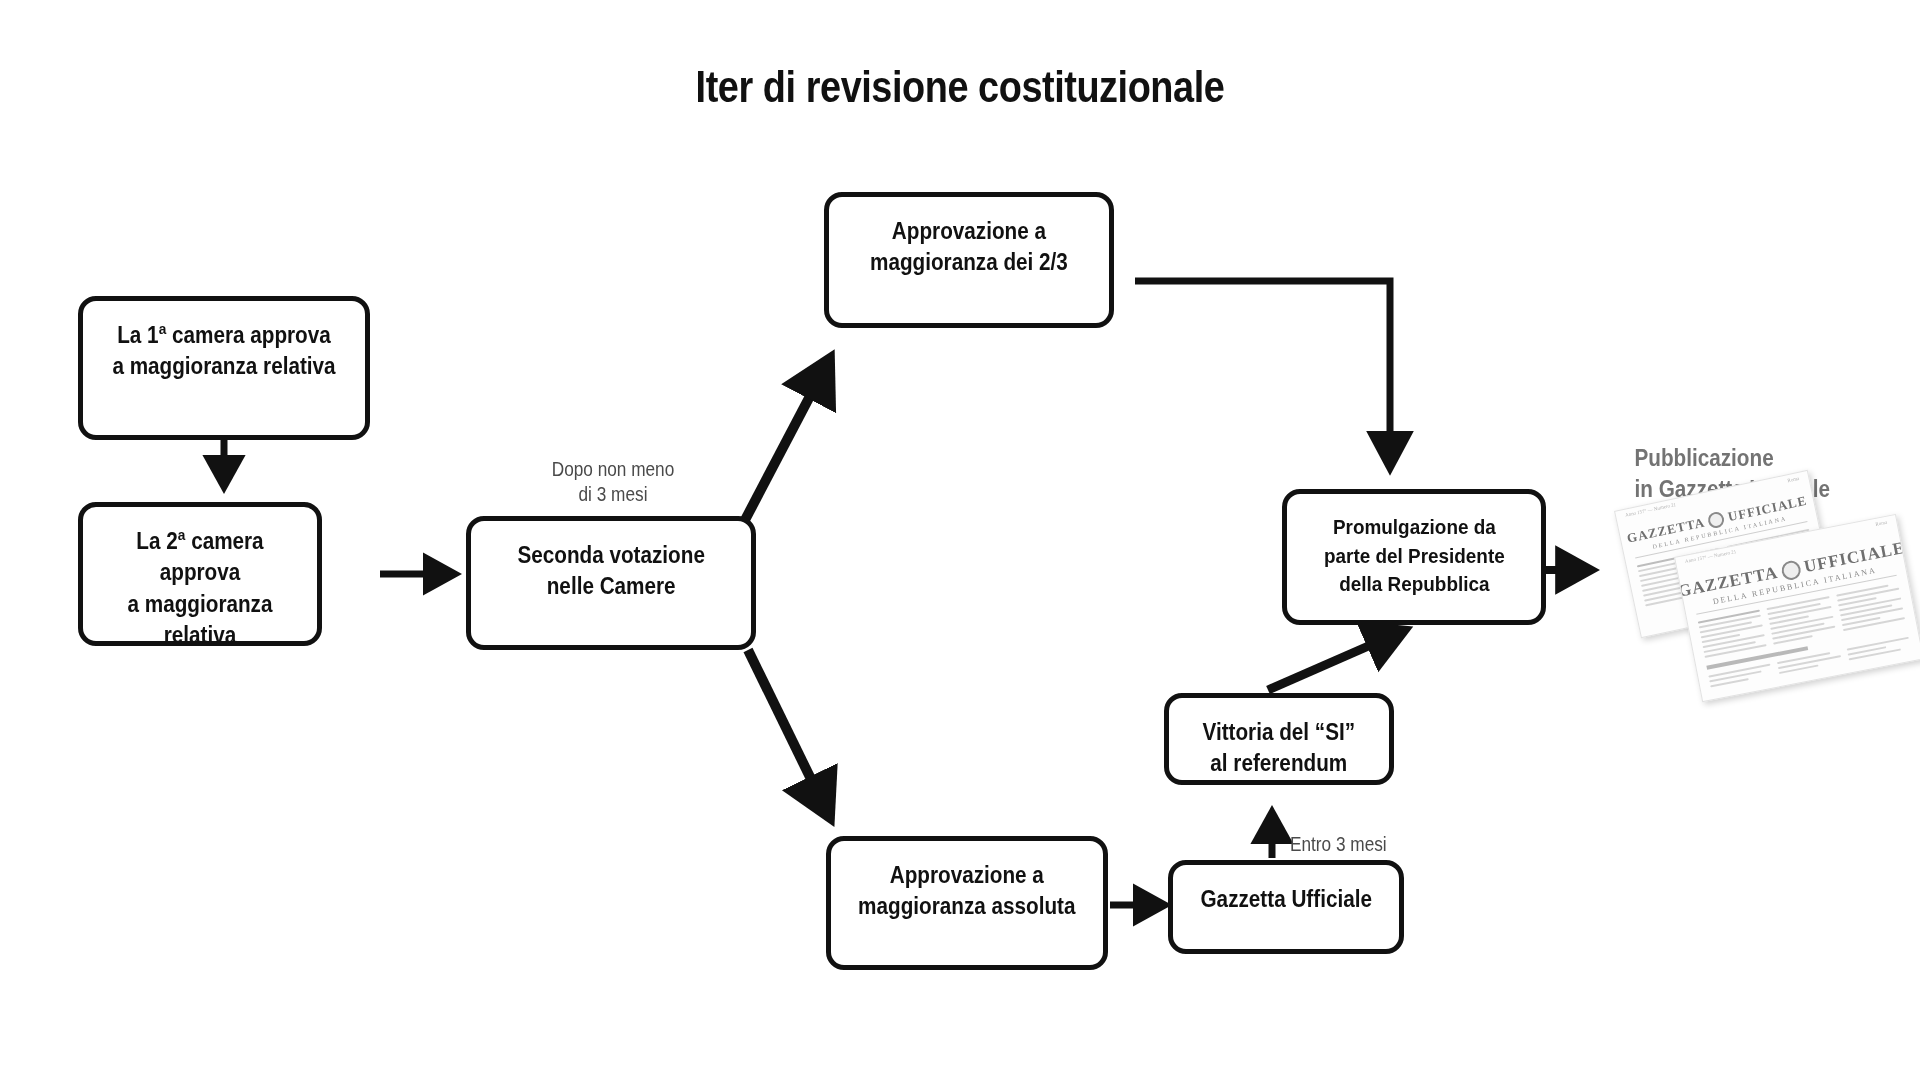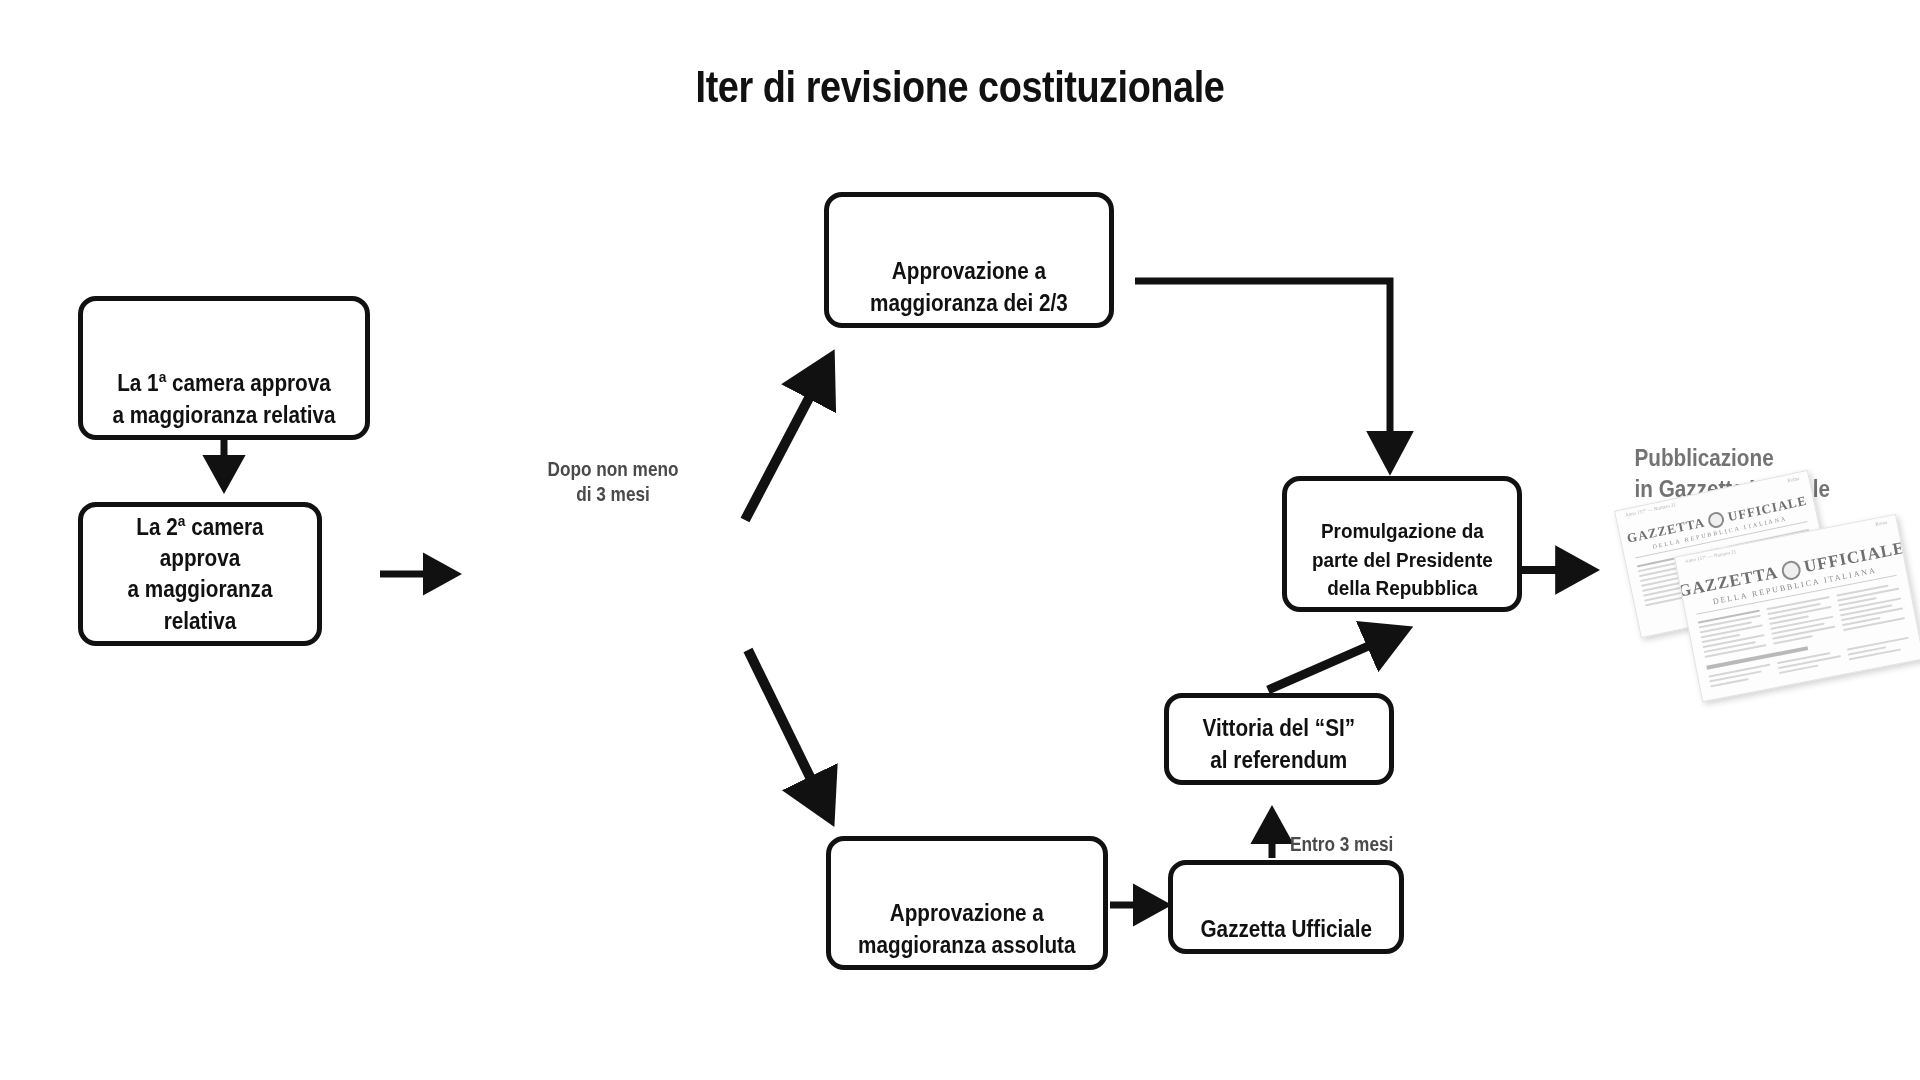--- a/index.html
+++ b/index.html
@@ -27,28 +27,28 @@
   }
 
   
   .box{
     position:absolute;
     box-sizing:border-box;
     background:#ffffff;
     border:5px solid #111111;
     border-radius:18px;
     display:flex;
-    align-items:flex-end;
+    align-items:flex-start;
     justify-content:center;
     text-align:center;
     color:#111111;
     font-weight:bold;
     font-size:23px;
     line-height:1.36;
-    padding:4px 8px;
+    padding:19px 8px;
   }
   .box .lbl{
     display:block;
     transform:scaleX(0.9);
     white-space:pre-line;
   }
   .sup{font-size:0.66em;vertical-align:super;line-height:0;}
 
   
   .caption{
@@ -57,21 +57,21 @@
     font-weight:bold;
     font-size:23px;
     line-height:1.34;
     white-space:pre-line;
   }
   .caption .lbl{display:block;transform:scaleX(0.9);}
 
   .annot{
     position:absolute;
     color:#4a4a4a;
-    font-weight:bold;
+    font-weight:normal;
     font-size:21px;
     line-height:1.22;
     text-align:center;
     white-space:pre-line;
   }
   .annot .lbl{display:block;transform:scaleX(0.82);}
 
   
   #wires{position:absolute;left:0;top:0;width:1920px;height:1080px;pointer-events:none;}
 
@@ -166,41 +166,45 @@
   </svg>
 
   <div class="box" style="left:78px;top:296px;width:292px;height:144px;">
     <span class="lbl">La 1<span class="sup">a</span><span> camera approva</span><br><span>a maggioranza relativa</span></span>
   </div>
 
   <div class="box" style="left:78px;top:502px;width:244px;height:144px;">
     <span class="lbl">La 2<span class="sup">a</span><span> camera approva</span><br><span>a maggioranza relativa</span></span>
   </div>
 
+  <div class="box" style="left:466px;top:516px;width:290px;height:134px;">
+    <span class="lbl">Seconda votazione
+nelle Camere</span>
+  </div>
 
   <div class="box" style="left:824px;top:192px;width:290px;height:136px;">
     <span class="lbl">Approvazione a
 maggioranza dei 2/3</span>
   </div>
 
   <div class="box" style="left:826px;top:836px;width:282px;height:134px;">
     <span class="lbl">Approvazione a
 maggioranza assoluta</span>
   </div>
 
   <div class="box" style="left:1168px;top:860px;width:236px;height:94px;">
     <span class="lbl">Gazzetta Ufficiale</span>
   </div>
 
   <div class="box" style="left:1164px;top:693px;width:230px;height:92px;">
     <span class="lbl">Vittoria del “SI”
 al referendum</span>
   </div>
 
-  <div class="box" style="left:1282px;top:476px;width:240px;height:136px;font-size:21px;">
+  <div class="box" style="left:1282px;top:489px;width:264px;height:136px;font-size:21px;">
     <span class="lbl">Promulgazione da
 parte del Presidente
 della Repubblica</span>
   </div>
 
   <div class="caption" style="left:1620px;top:412px;width:290px;">
     <span class="lbl">Pubblicazione
 in Gazzetta Ufficiale</span>
   </div>
 

